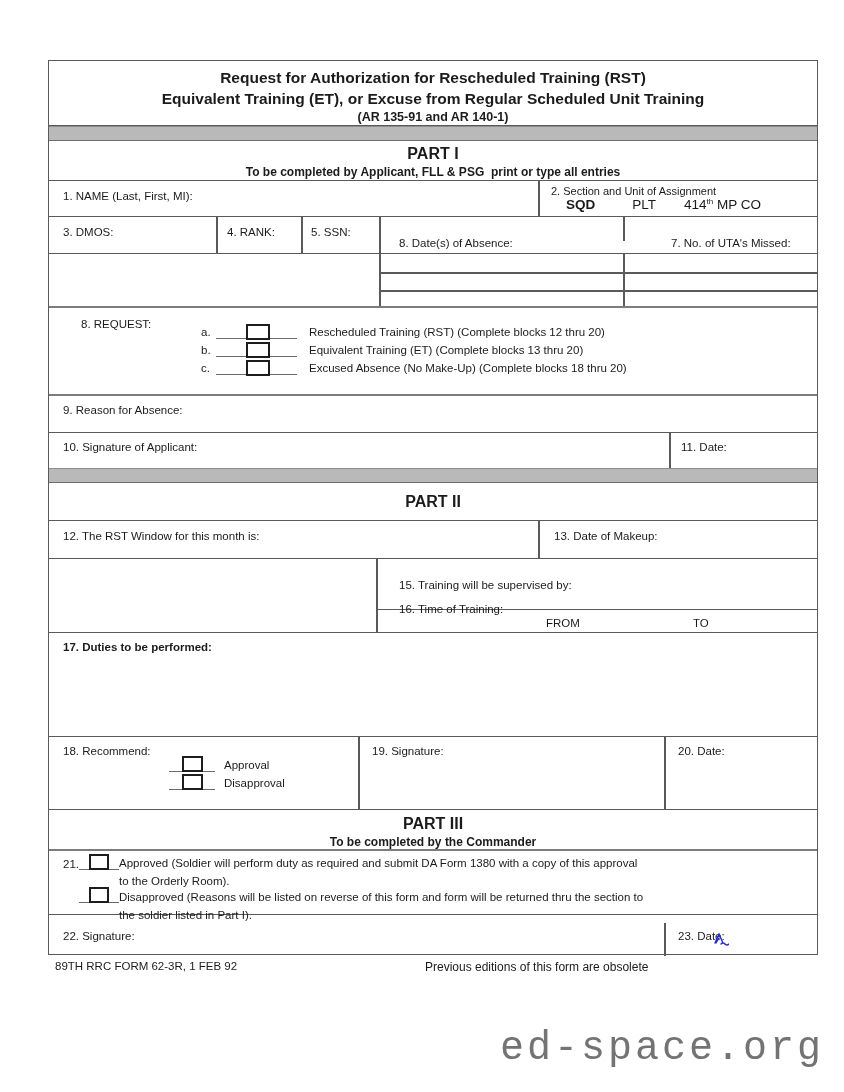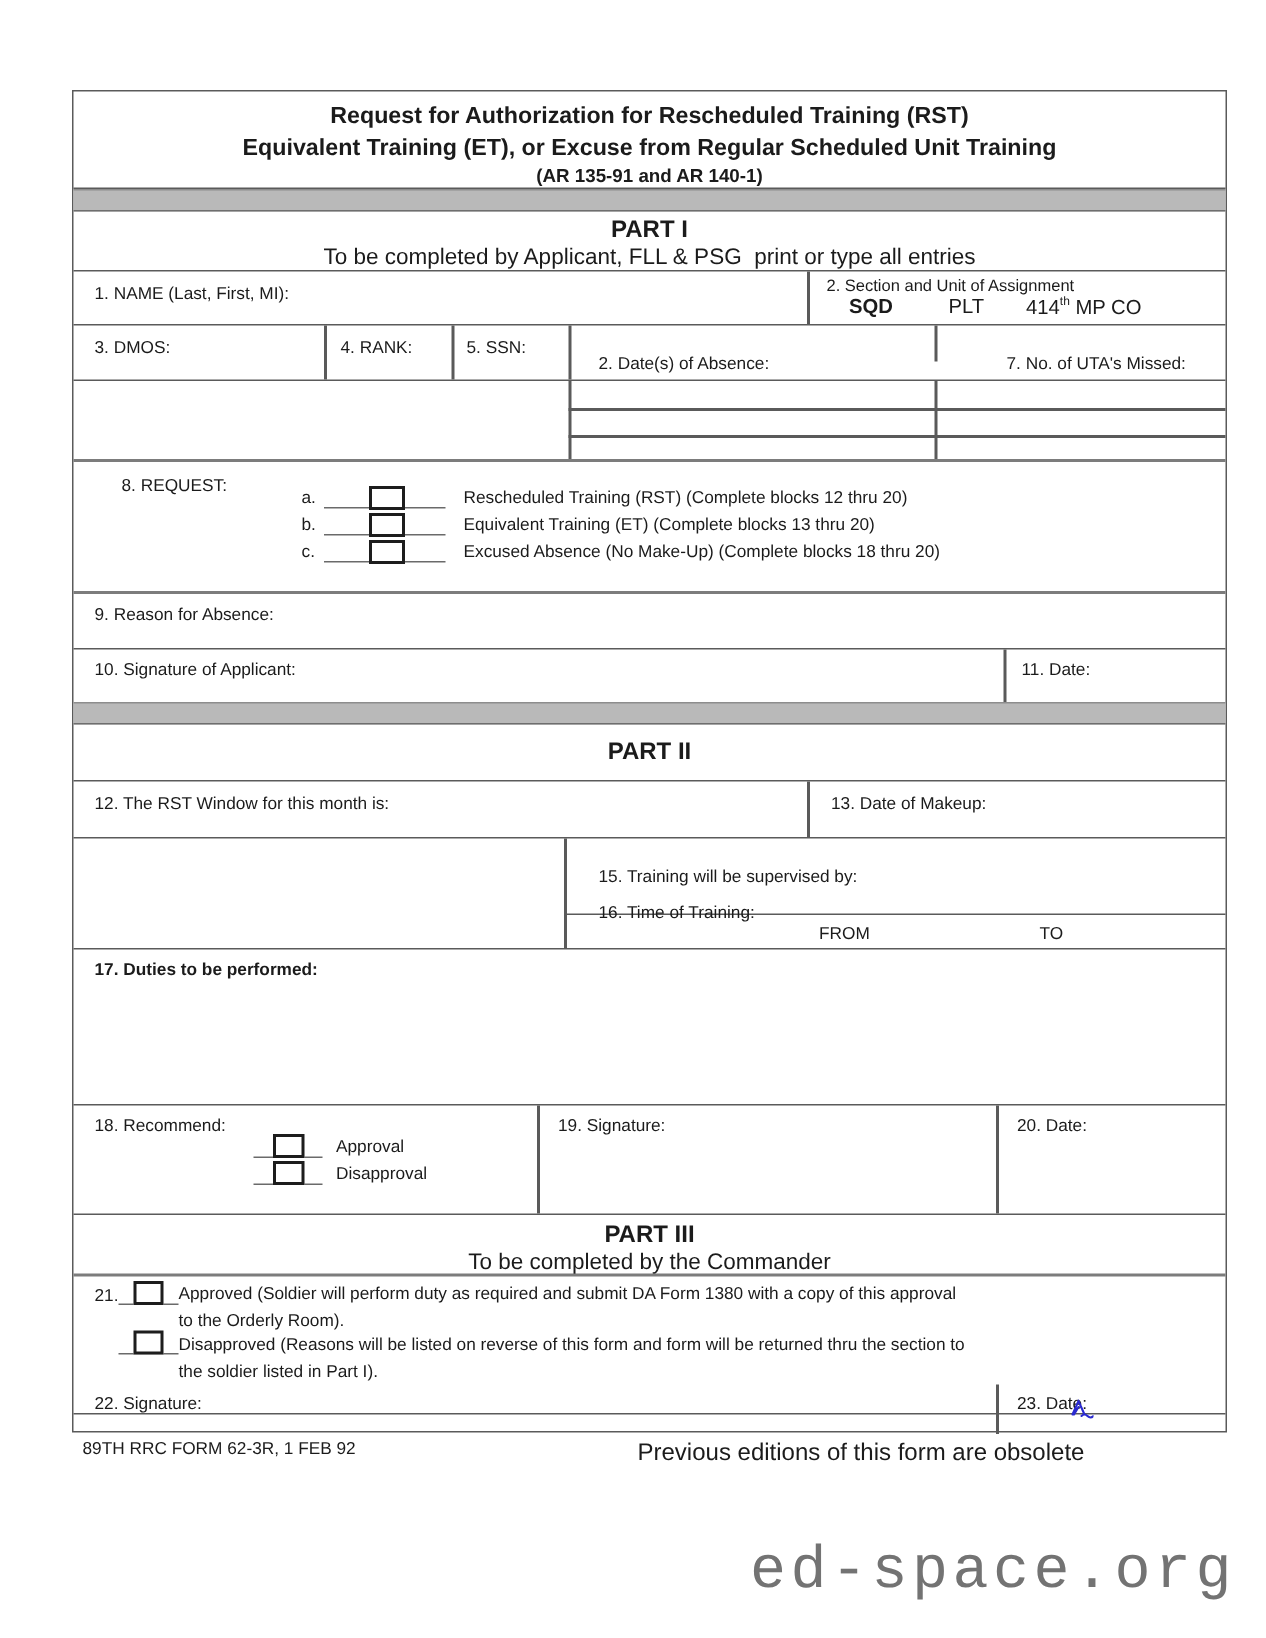--- a/index.html
+++ b/index.html
@@ -18,39 +18,39 @@
   .vline{position:absolute;width:1.5px;background:#5a5a5a;top:0;bottom:0;}
   .hline{position:absolute;height:1.5px;background:#5a5a5a;}
   .lbl{font-size:11.5px;line-height:14px;white-space:nowrap;}
   .ctr{text-align:center;}
   .b{font-weight:bold;}
   
   #titlebox{top:0;height:65px;padding-top:6px;}
   .t1{font-size:15.5px;font-weight:bold;line-height:21px;}
   .t3{font-size:12.5px;font-weight:bold;line-height:16px;}
   .parthead{font-size:16px;font-weight:bold;line-height:20px;}
-  .partsub{font-size:15px;font-weight:normal;line-height:16px;white-space:pre-wrap;}
+  .partsub{font-size:12px;font-weight:bold;line-height:16px;white-space:pre-wrap;}
   sup{font-size:8px;}
   
   .opt-row{position:absolute;left:0;width:100%;height:18px;}
   .opt-letter{position:absolute;left:152px;bottom:1px;font-size:11.5px;}
   .opt-line{position:absolute;left:167px;width:81px;bottom:0;border-bottom:1.5px solid #6a6a6a;height:0;}
   .opt-box{position:absolute;left:197px;bottom:-1px;width:24px;height:16px;border:2px solid #1d1d1d;background:#fff;box-sizing:border-box;}
   .opt-label{position:absolute;left:260px;bottom:1px;font-size:11.5px;white-space:nowrap;}
   
   .rec-box{position:absolute;left:133px;width:21px;height:16px;border:2px solid #1d1d1d;background:#fff;box-sizing:border-box;}
   .rec-line{position:absolute;left:120px;width:46px;height:0;border-bottom:1.5px solid #6a6a6a;}
   .rec-label{position:absolute;left:175px;font-size:11.5px;white-space:nowrap;}
   
   .p3-box{position:absolute;left:40px;width:20px;height:16px;border:2px solid #1d1d1d;background:#fff;box-sizing:border-box;}
   .p3-line{position:absolute;left:30px;width:40px;height:0;border-bottom:1.5px solid #6a6a6a;}
   .p3-text{position:absolute;left:70px;font-size:11.5px;white-space:nowrap;}
   
   #footer-left{left:55px;top:960px;font-size:11.5px;}
-  #footer-center{left:425px;top:960px;font-size:16px;}
+  #footer-center{left:425px;top:960px;font-size:12px;}
   #watermark{
     right:20px;top:1026px;font-family:"Liberation Mono",monospace;
     font-size:40px;letter-spacing:3px;color:#737373;
   }
   #pen-mark{left:713px;top:933px;}
 </style>
 </head>
 <body>
 
 <div id="canvas">
@@ -81,21 +81,21 @@
     </div>
 
     <div class="section" style="top:156px;height:37px;">
       <div class="vline" style="left:167px;"></div>
       <div class="vline" style="left:252px;"></div>
       <div class="vline" style="left:330px;"></div>
       <div class="vline" style="left:574px;height:24px;bottom:auto;"></div>
       <div class="abs lbl" style="left:14px;top:8px;">3. DMOS:</div>
       <div class="abs lbl" style="left:178px;top:8px;">4. RANK:</div>
       <div class="abs lbl" style="left:262px;top:8px;">5. SSN:</div>
-      <div class="abs lbl" style="left:350px;bottom:3px;">2. Date(s) of Absence:</div>
+      <div class="abs lbl" style="left:350px;bottom:3px;">8. Date(s) of Absence:</div>
       <div class="abs lbl" style="left:622px;bottom:3px;">7. No. of UTA's Missed:</div>
     </div>
 
     <div class="section" style="top:193px;height:54px;border-bottom-width:2px;border-bottom-color:#7c7c7c;">
       <div class="abs" style="left:0;top:0;width:330px;bottom:0;"></div>
       <div class="vline" style="left:330px;"></div>
       <div class="vline" style="left:574px;"></div>
       <div class="hline" style="left:330px;right:0;top:18px;"></div>
       <div class="hline" style="left:330px;right:0;top:36px;"></div>
       <div class="abs" style="left:330px;top:0;width:244px;height:18px;"></div>
@@ -192,21 +192,21 @@
       <div class="abs" style="left:615px;top:0;right:0;bottom:0;">
         <div class="abs lbl" style="left:14px;top:7px;">20. Date:</div>
       </div>
     </div>
 
     <div class="section ctr" style="top:748px;height:42px;padding-top:4px;border-top:1.5px solid #5a5a5a;border-bottom-width:2px;border-bottom-color:#7c7c7c;text-align:center;">
       <div class="parthead">PART III</div>
       <div class="partsub">To be completed by the Commander</div>
     </div>
 
-    <div class="section" style="top:790px;height:92px;">
+    <div class="section" style="top:790px;height:64px;">
       <div class="abs lbl" style="left:14px;top:6px;">21.</div>
       <span class="p3-line" style="top:18px;"></span>
       <span class="p3-box" style="top:3px;"></span>
       <span class="p3-text" style="top:6px;">Approved (Soldier will perform duty as required and submit DA Form 1380 with a copy of this approval</span>
       <span class="p3-text" style="top:24px;">to the Orderly Room).</span>
       <span class="p3-line" style="top:51px;"></span>
       <span class="p3-box" style="top:36px;"></span>
       <span class="p3-text" style="top:40px;">Disapproved (Reasons will be listed on reverse of this form and form will be returned thru the section to</span>
       <span class="p3-text" style="top:58px;">the soldier listed in Part I).</span>
     </div>

